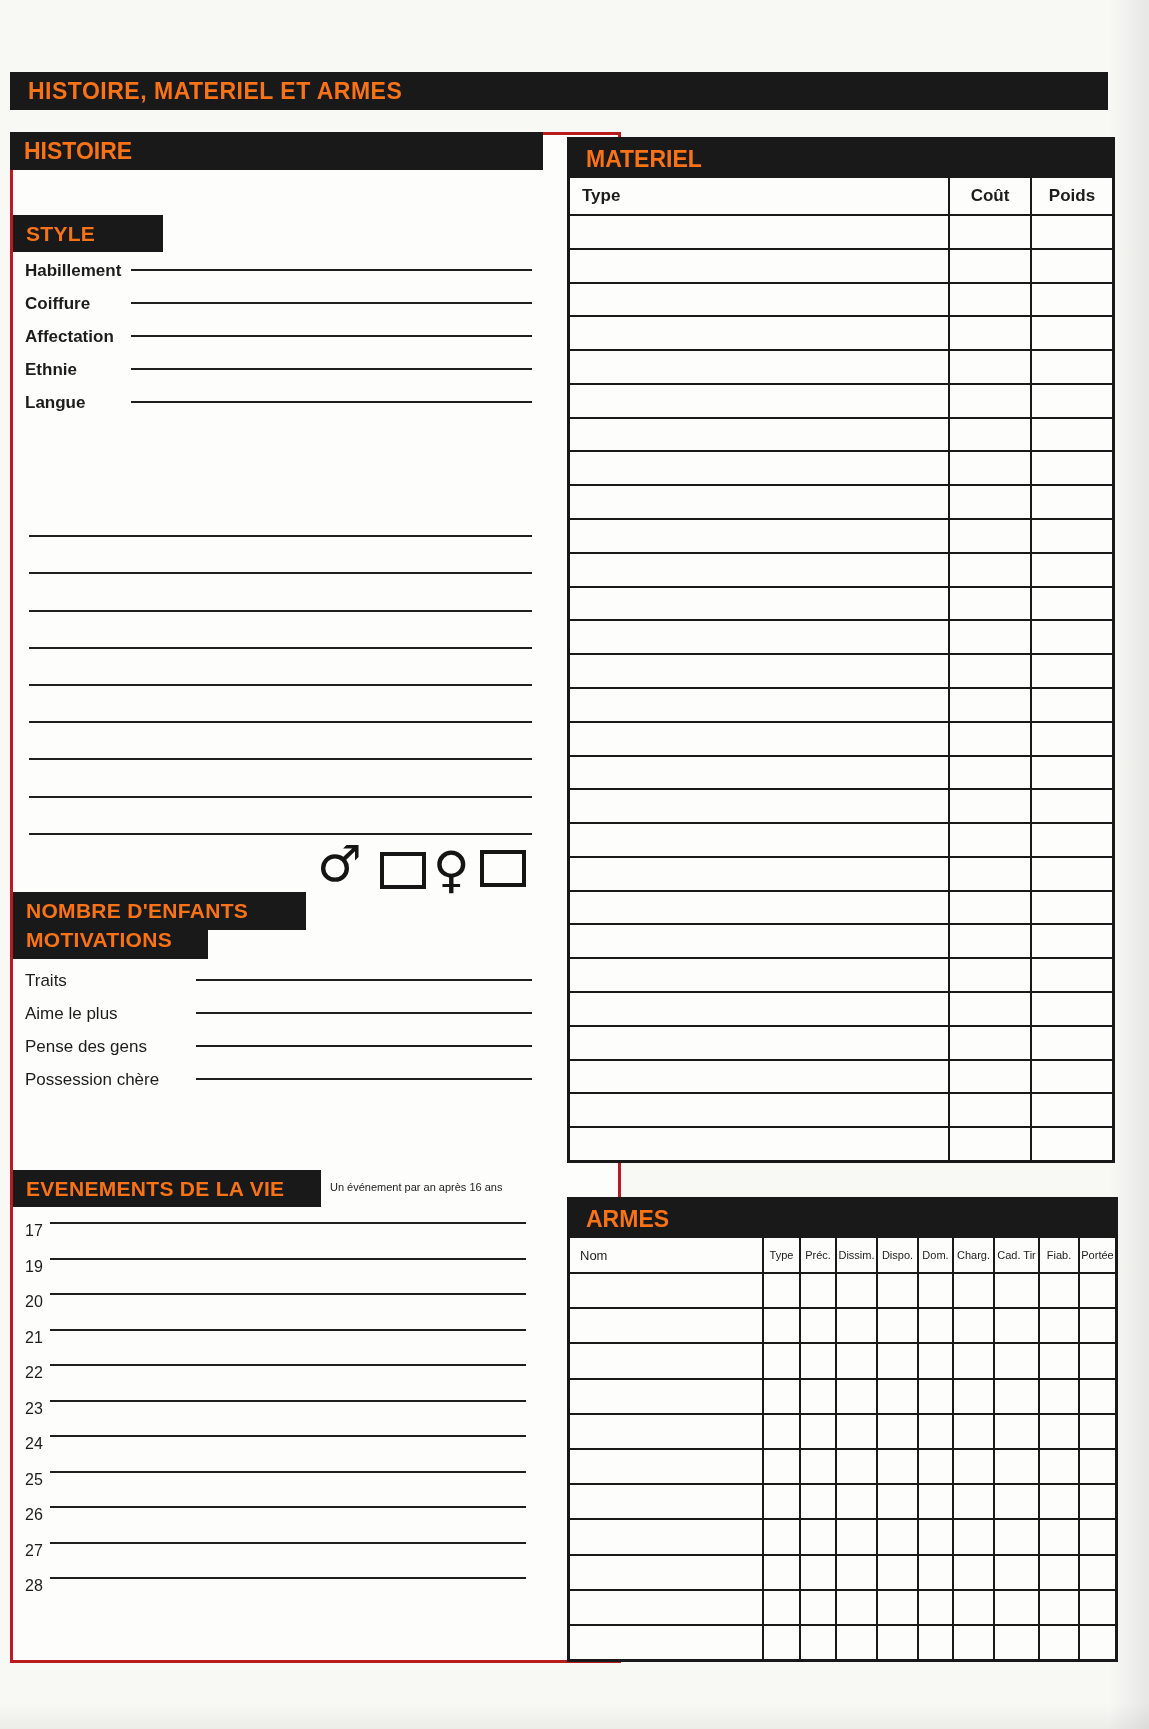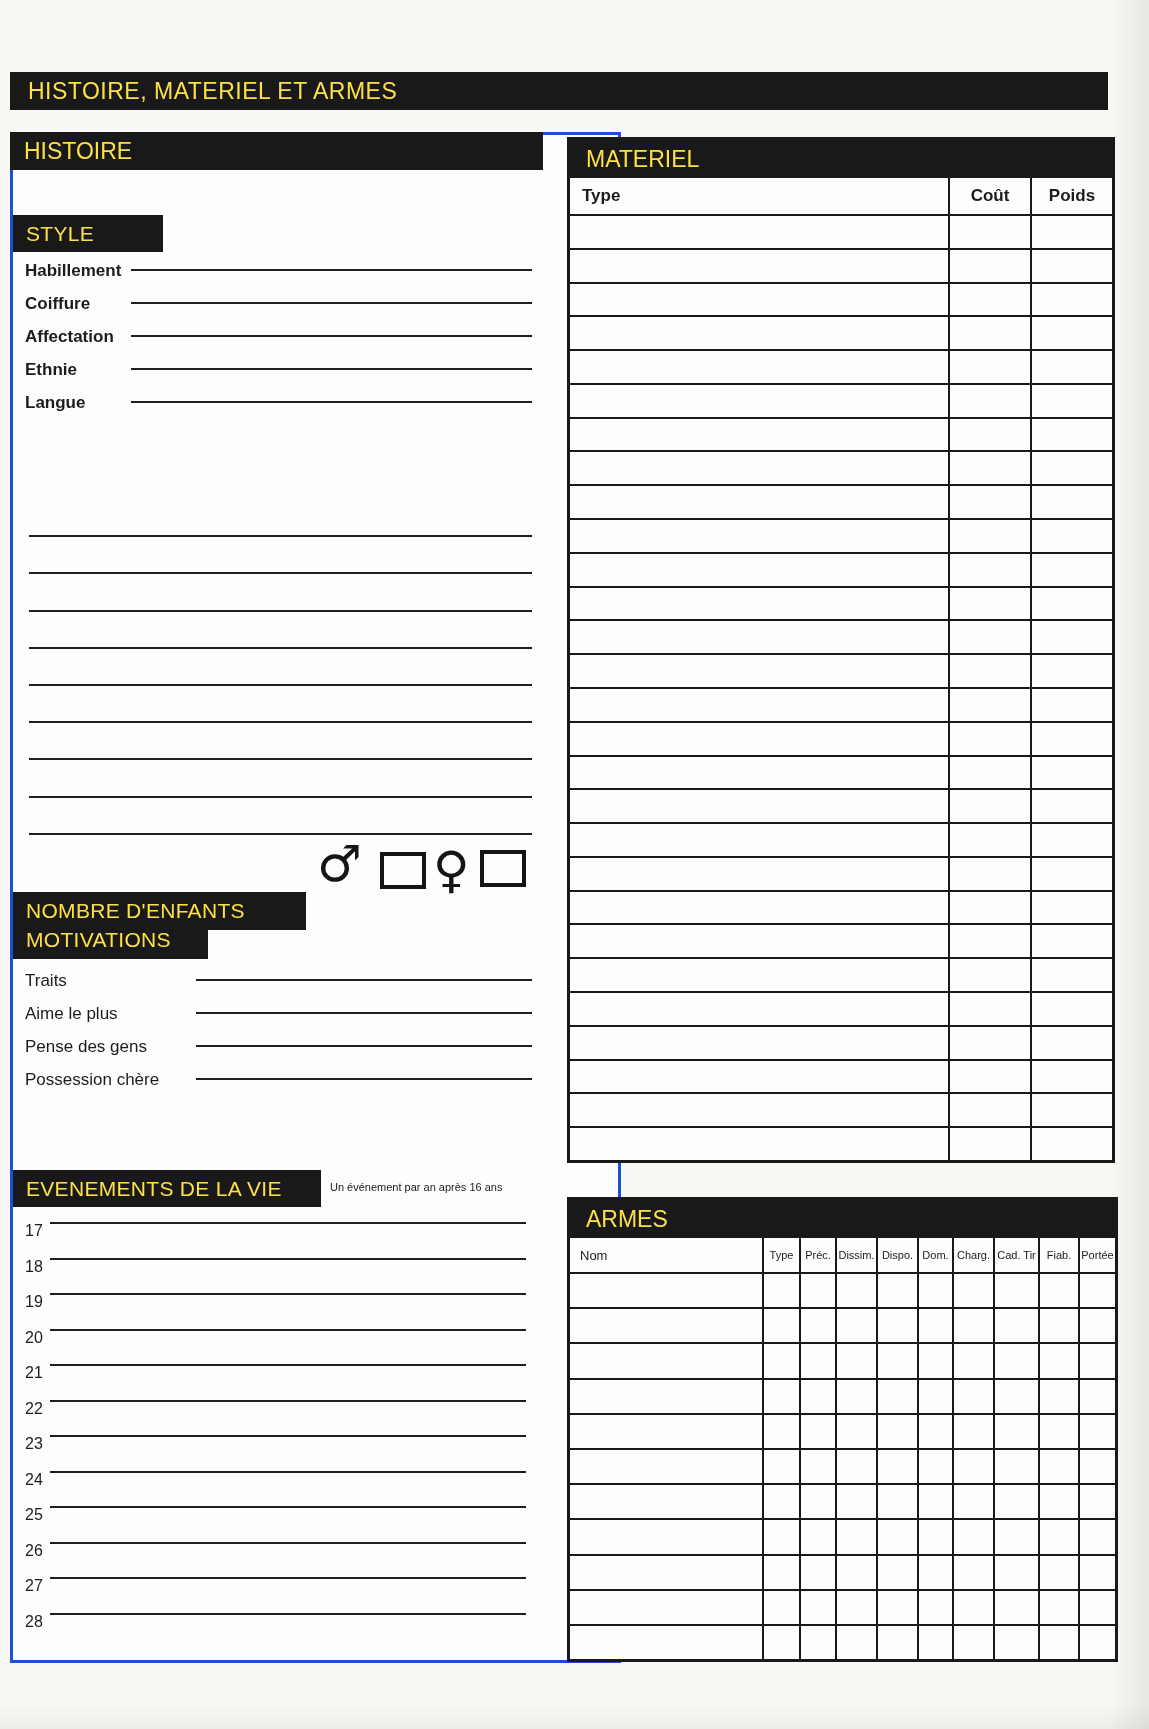--- a/index.html
+++ b/index.html
@@ -9,30 +9,30 @@
     font-family:"Liberation Sans", sans-serif;
     color:#1c1c1c;
     overflow:hidden;
   }
   
   .scan-edge-right{position:absolute;top:0;right:0;width:40px;height:100%;
     background:linear-gradient(to right, rgba(0,0,0,0), rgba(0,0,0,0.07));pointer-events:none;}
   .scan-edge-bottom{position:absolute;left:0;bottom:0;width:100%;height:26px;
     background:linear-gradient(to bottom, rgba(0,0,0,0), rgba(0,0,0,0.05));pointer-events:none;}
 
-  .bar{background:#191919;color:#fde047;font-weight:normal;}
+  .bar{background:#191919;color:#f97316;font-weight:bold;}
 
   
   .top-banner{position:absolute;left:10px;top:72px;width:1098px;height:38px;
     font-size:23px;line-height:38px;padding-left:18px;box-sizing:border-box;
     letter-spacing:0.5px;}
 
   
   .panel{position:absolute;left:10px;top:132px;width:611px;height:1531px;
-    border:3px solid #1d4ed8;background:#fdfdfb;box-sizing:border-box;}
+    border:3px solid #b91c1c;background:#fdfdfb;box-sizing:border-box;}
   .panel-header{position:absolute;left:-3px;top:-3px;width:533px;height:38px;
     font-size:23px;line-height:38px;padding-left:14px;box-sizing:border-box;}
   .subbar{position:absolute;left:0;height:37px;font-size:21px;line-height:37px;
     padding-left:13px;box-sizing:border-box;letter-spacing:0.3px;white-space:nowrap;}
   .subbar-style{top:80px;width:150px;}
   .subbar-famille{top:326px;width:265px;}
   .subbar-enfants{top:749px;width:293px;height:38px;line-height:38px;margin-top:8px;}
   .subbar-motivations{top:786px;width:195px;height:38px;line-height:38px;}
   .subbar-evenements{top:1035px;width:308px;}
 
@@ -171,24 +171,20 @@
       <div class="field-line"></div>
     </div>
     </div>
 
   <div class="subbar bar subbar-evenements">EVENEMENTS DE LA VIE</div>
   <div class="evt-note">Un événement par an après 16 ans</div>
   <div class="event-rows">
 
   <div class="event-row">
       <div class="event-age">17</div>
-      <div class="event-line"></div>
-    </div>
-      <div class="event-row">
-      <div class="event-age">18</div>
       <div class="event-line"></div>
     </div>
       <div class="event-row">
       <div class="event-age">19</div>
       <div class="event-line"></div>
     </div>
       <div class="event-row">
       <div class="event-age">20</div>
       <div class="event-line"></div>
     </div>

